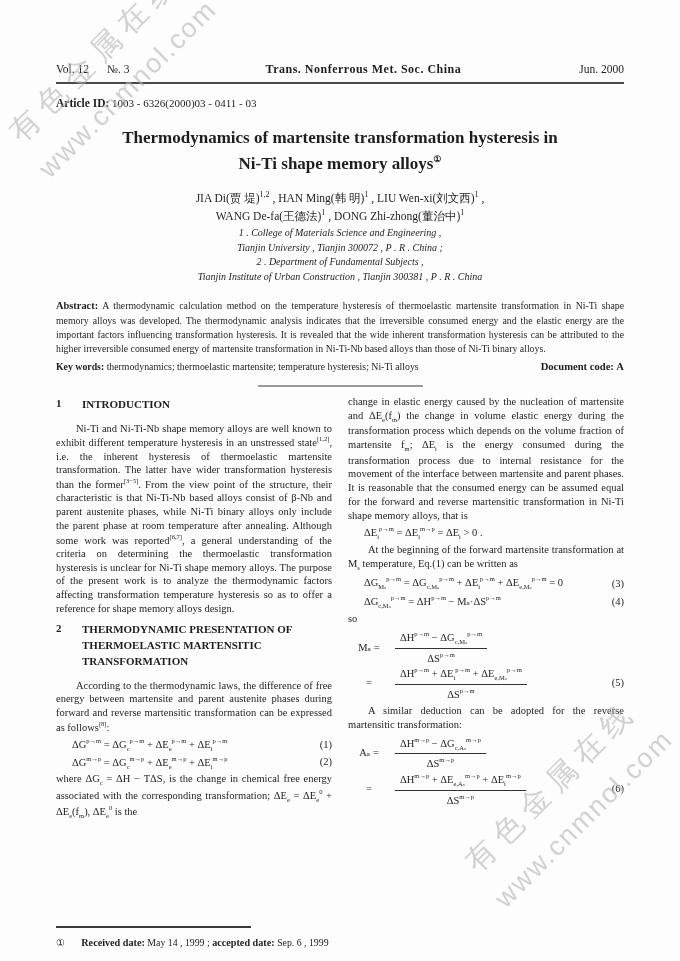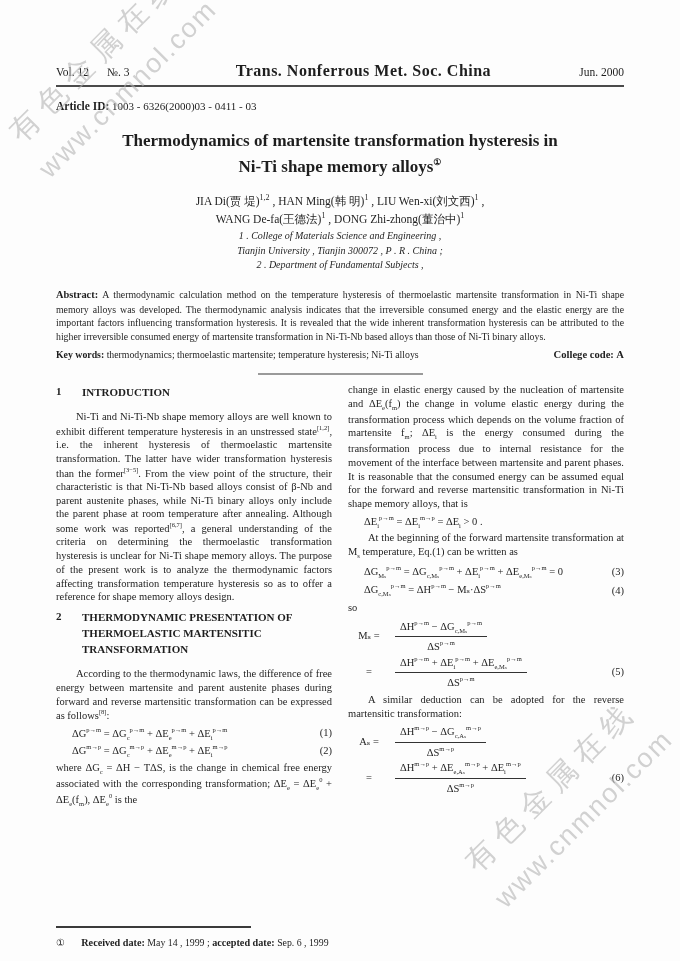--- a/index.html
+++ b/index.html
@@ -11,21 +11,21 @@
   .content{padding:0 56px;}
   
   .wm{position:absolute;transform:rotate(-45deg);color:#b4b4b4;opacity:.6;
       text-align:center;pointer-events:none;z-index:5;}
   .wm-cn{font-size:30px;letter-spacing:8px;font-family:"DejaVu Sans",sans-serif;display:block;}
   .wm-url{font-size:27px;letter-spacing:2px;font-family:"Liberation Sans",sans-serif;display:block;margin-top:10px;}
   .wm-tl{left:-60px;top:30px;width:340px;}
   .wm-br{left:396px;top:760px;width:340px;}
   
   .jhead{display:flex;justify-content:space-between;align-items:baseline;padding-top:62px;font-size:11.5px;}
-  .jhead .mid{font-weight:bold;font-size:16px;letter-spacing:.5px;}
+  .jhead .mid{font-weight:bold;font-size:12px;letter-spacing:.5px;}
   .jhead .vol span{margin-right:18px;}
   .jrule{height:2px;background:#4a4a4a;margin-top:5px;}
   
   .aid{margin-top:13px;font-size:11px;}
   .aid b{font-size:11.5px;}
   
   .title{text-align:center;font-weight:bold;font-size:17px;line-height:1.5;margin:16px 10px 0;}
   .title sup{font-size:9px;}
   
   .authors{text-align:center;font-size:11.5px;line-height:1.55;margin-top:13px;}
@@ -102,33 +102,34 @@
 
     <div class="authors">
       <span>JIA Di(贾  堤)<sup>1,2</sup> , HAN Ming(韩  明)<sup>1</sup> , LIU Wen-xi(刘文西)<sup>1</sup> ,</span><br>
       <span>WANG De-fa(王德法)<sup>1</sup> , DONG Zhi-zhong(董治中)<sup>1</sup></span>
     </div>
 
     <div class="affil">
       <div>1 . College of Materials Science and Engineering ,</div>
       <div>Tianjin University , Tianjin 300072 , P . R . China ;</div>
       <div>2 . Department of Fundamental Subjects ,</div>
+      <div>Tianjin Institute of Urban Construction , Tianjin 300381 , P . R . China</div>
     </div>
 
     <p class="abstract">
       <b>Abstract:</b>
       <span>A thermodynamic calculation method on the temperature hysteresis of thermoelastic martensite transformation in Ni-Ti shape memory alloys was developed. The thermodynamic analysis indicates that the irreversible consumed energy and the elastic energy are the important factors influencing transformation hysteresis. It is revealed that the wide inherent transformation hysteresis can be attributed to the higher irreversible consumed energy of martensite transformation in Ni-Ti-Nb based alloys than those of Ni-Ti binary alloys.</span>
     </p>
     <div class="kwrow">
       <span>
         <b>Key words:</b>
         <span>thermodynamics; thermoelastic martensite; temperature hysteresis; Ni-Ti alloys</span>
       </span>
       <span class="dc">
-        <b>College code:</b>
+        <b>Document code:</b>
         <b>A</b>
       </span>
     </div>
 
     <div class="sep"></div>
 
     <div class="cols">
 
       <div class="col">
         <div class="sec sec1">

